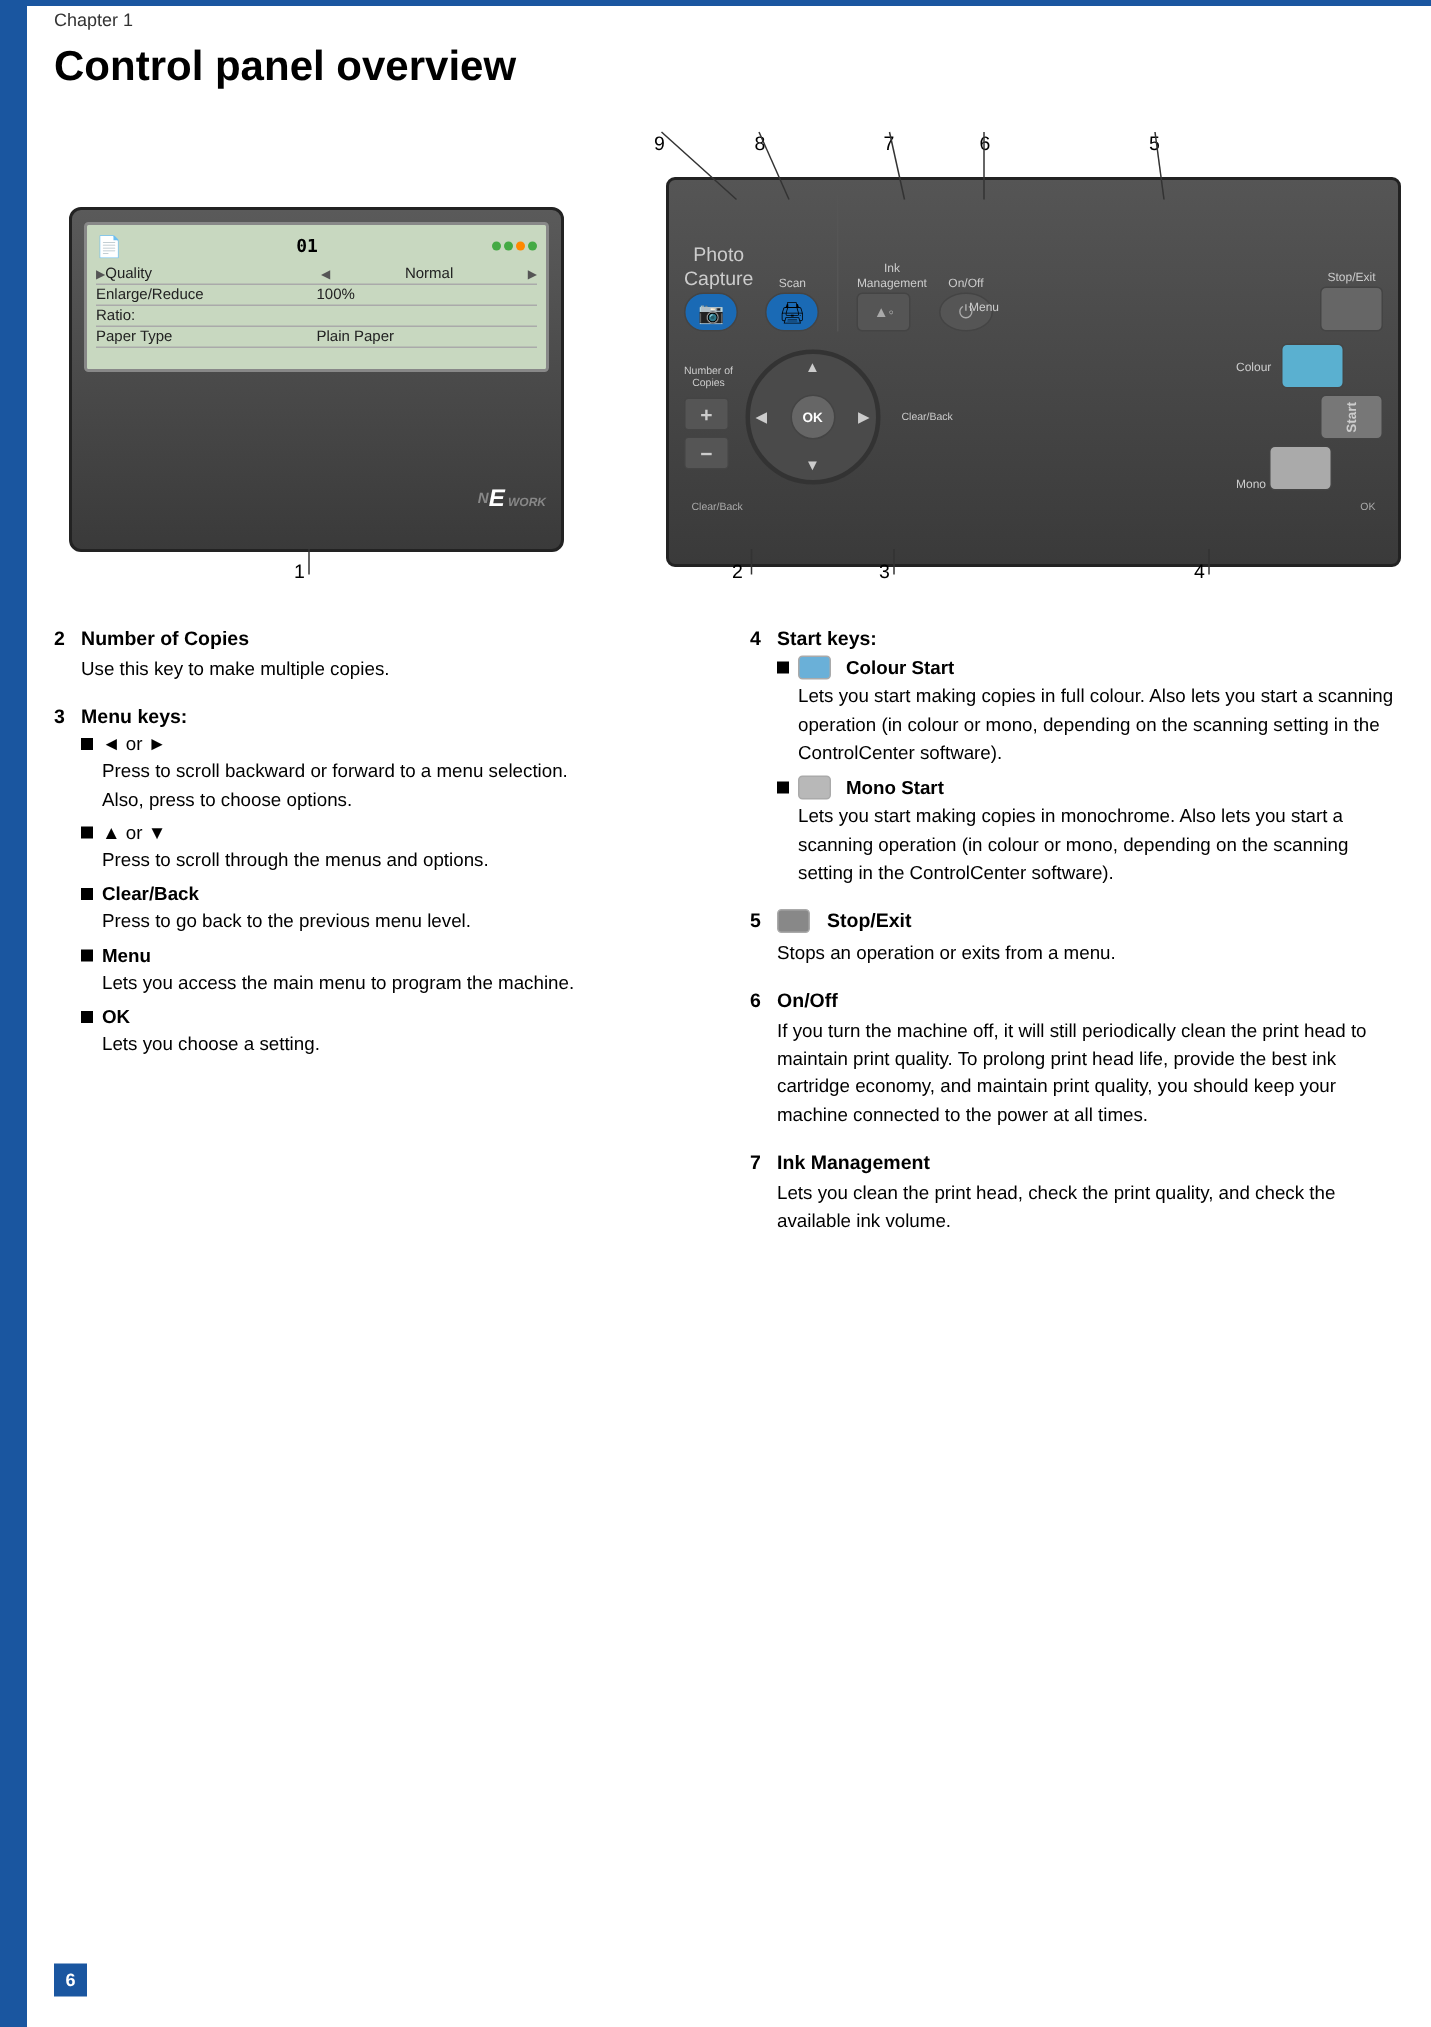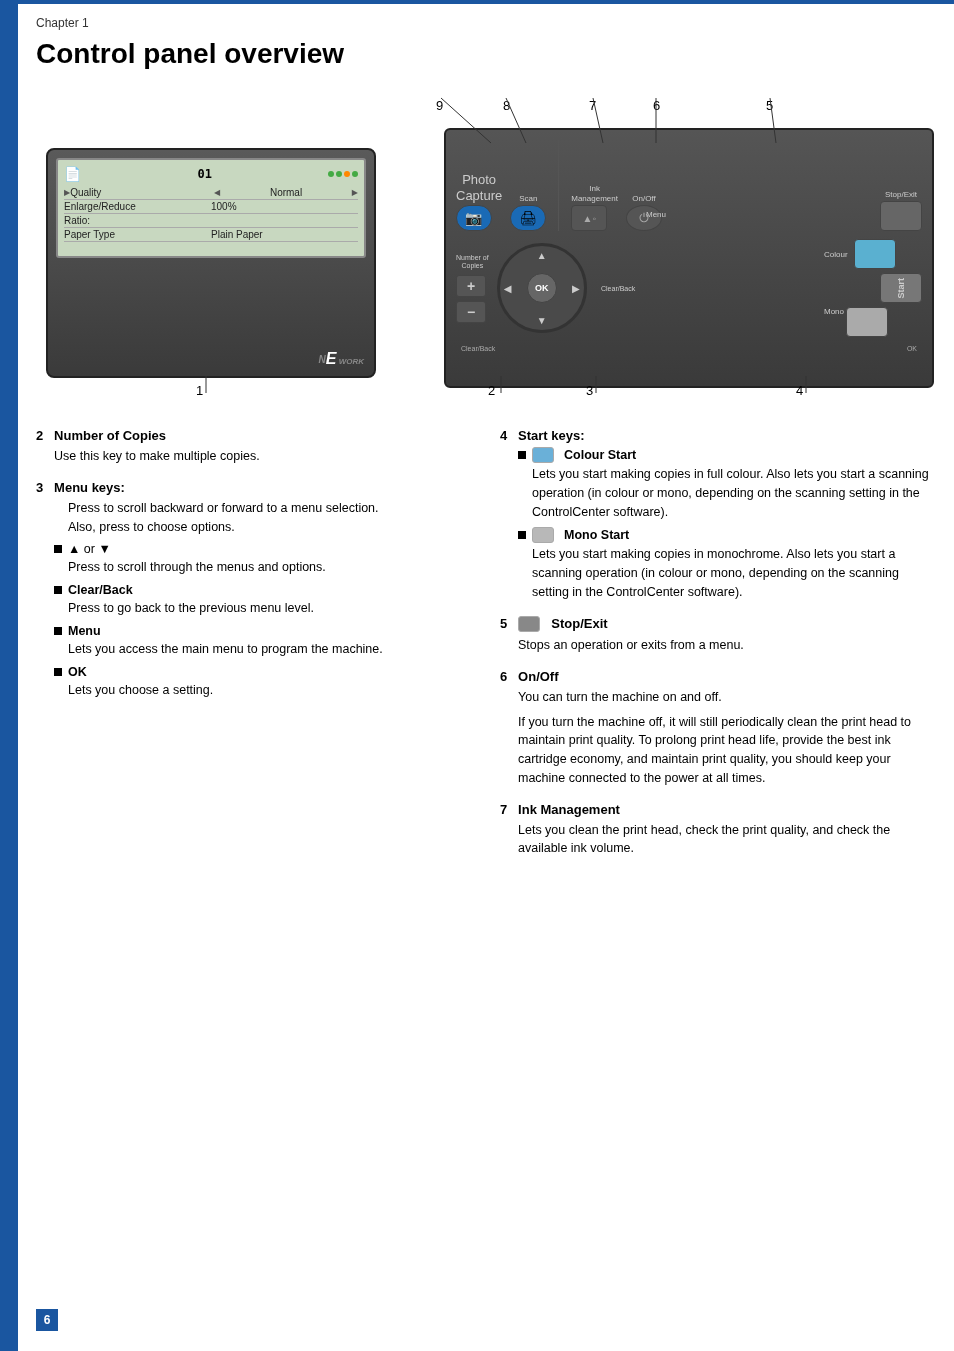--- a/index.html
+++ b/index.html
@@ -21,21 +21,21 @@
       z-index: 10;
     }
     .top-blue-line {
       height: 4px;
       background: #1a56a0;
       margin-left: 18px;
     }
     .page-content {
       margin-left: 36px;
       margin-right: 20px;
-      padding-top: 12px;
+      padding-top: 2px;
     }
     .chapter-label {
       font-size: 12px;
       color: #333;
       margin-bottom: 8px;
     }
     .page-title {
       font-size: 28px;
       font-weight: bold;
       margin-bottom: 18px;
@@ -85,21 +85,21 @@
       align-items: center;
       font-size: 10px;
       border-bottom: 1px solid #aaa;
       padding: 1px 0;
     }
     .lcd-row-label { flex: 1; color: #222; }
     .lcd-row-value { flex: 1; color: #222; display: flex; align-items: center; justify-content: space-between; }
     .lcd-arrow { font-size: 8px; color: #555; }
     .network-logo {
       position: absolute;
-      bottom: 8px;
+      bottom: 24px;
       right: 10px;
       font-size: 16px;
       font-weight: bold;
       color: #fff;
       font-style: italic;
     }
     
     .ctrl-panel {
       position: absolute;
       right: 0;
@@ -325,21 +325,21 @@
                 <div style="font-size:8px; color:#ccc;">Colour</div>
               </div>
               <div style="width:42px; height:30px; background:#5ab0d0; border-radius:4px; border:1px solid #444;"></div>
             </div>
             <div style="display:flex; gap:6px; align-items:center;">
               <div style="width:50px; text-align:right;"></div>
               <div style="width:42px; height:30px; background:#777; border-radius:4px; border:1px solid #444; display:flex; align-items:center; justify-content:center;">
                 <span style="font-size:9px; color:#ccc; font-weight:bold; writing-mode:vertical-rl; transform:rotate(180deg);">Start</span>
               </div>
             </div>
-            <div style="display:flex; gap:2px; align-items:flex-start;">
+            <div style="display:flex; gap:2px; align-items:flex-end;">
               <div style="text-align:right;">
                 <div style="font-size:8px; color:#ccc;">Mono</div>
               </div>
               <div style="width:42px; height:30px; background:#aaa; border-radius:4px; border:1px solid #444;"></div>
             </div>
           </div>
         </div>
 
         <div style="display:flex; margin-top:8px; font-size:7px; color:#aaa; justify-content:space-between; padding: 0 5px;">
           <span>Clear/Back</span>
@@ -388,20 +388,24 @@
         <p class="item-text">Use this key to make multiple copies.</p>
       </div>
 
       <div class="item-block">
         <div class="item-number">
           <span>3</span>
           &nbsp;&nbsp;<span class="item-title">Menu keys:</span>
         </div>
 
         <div class="sub-item">
+          <div class="sub-item-header">
+            <span class="bullet-square"></span>
+            <span class="sub-item-label">◄ or ►</span>
+          </div>
           <p class="sub-item-text">Press to scroll backward or forward to a menu selection.</p>
           <p class="sub-item-text">Also, press to choose options.</p>
         </div>
 
         <div class="sub-item">
           <div class="sub-item-header">
             <span class="bullet-square"></span>
             <span class="sub-item-label">▲ or ▼</span>
           </div>
           <p class="sub-item-text">Press to scroll through the menus and options.</p>
@@ -467,21 +471,20 @@
           &nbsp;<span class="item-title">Stop/Exit</span>
         </div>
         <p class="item-text">Stops an operation or exits from a menu.</p>
       </div>
 
       <div class="item-block">
         <div class="item-number">
           <span>6</span>
           &nbsp;&nbsp;<span class="item-title">On/Off</span>
         </div>
-        <p class="item-text">You can turn the machine on and off.</p>
         <p class="item-text">If you turn the machine off, it will still periodically clean the print head to maintain print quality. To prolong print head life, provide the best ink cartridge economy, and maintain print quality, you should keep your machine connected to the power at all times.</p>
       </div>
 
       <div class="item-block">
         <div class="item-number">
           <span>7</span>
           &nbsp;&nbsp;<span class="item-title">Ink Management</span>
         </div>
         <p class="item-text">Lets you clean the print head, check the print quality, and check the available ink volume.</p>
       </div>

